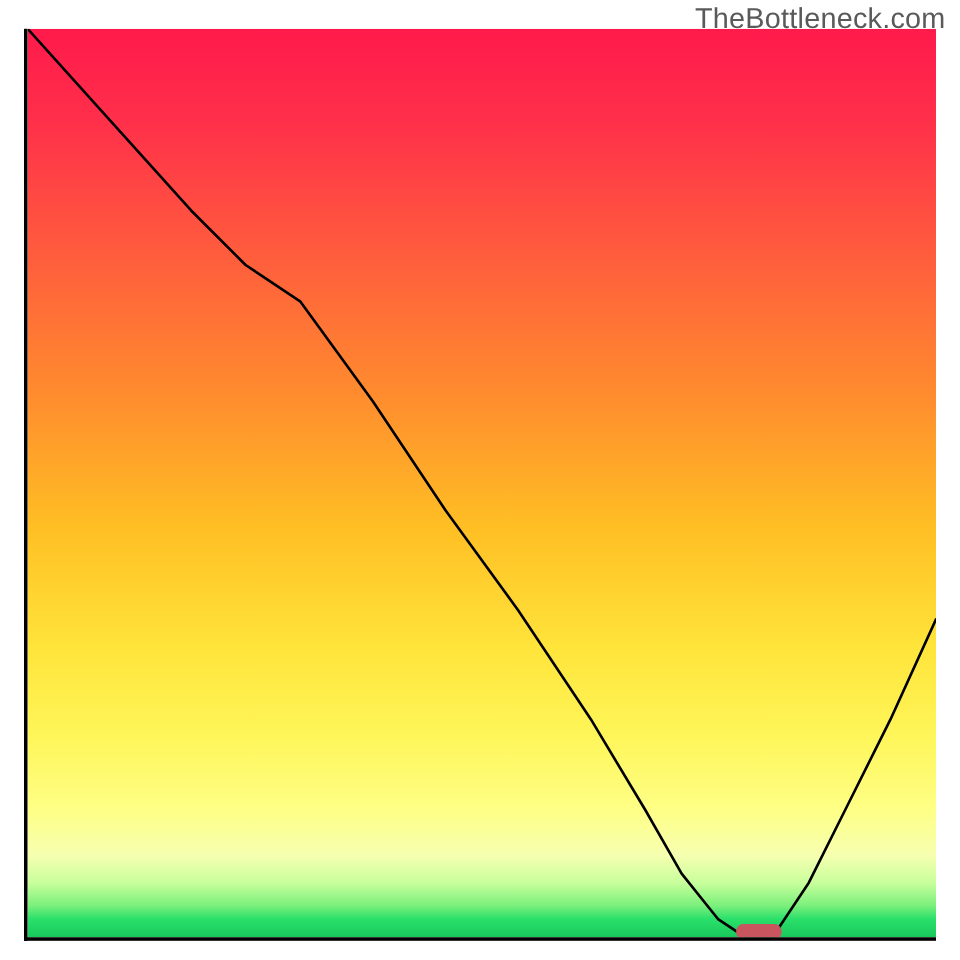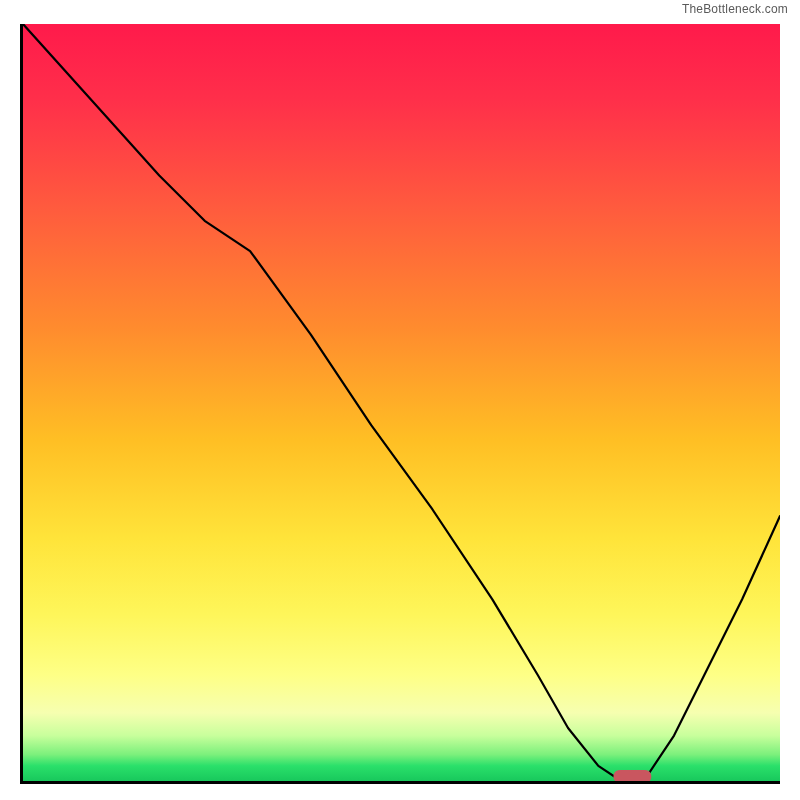--- a/index.html
+++ b/index.html
@@ -63,21 +63,21 @@
     stroke-linejoin: round;
   }
   .marker {
     fill: #c9565f;
   }
   .watermark {
     position: absolute;
     top: 2px;
     right: 12px;
     color: #5a5a5a;
-    font-size: 12px;
+    font-size: 24px;
     font-weight: 500;
     letter-spacing: 0.2px;
     user-select: none;
   }
 </style>
 </head>
 <body>
 
 <div class="frame">
 

